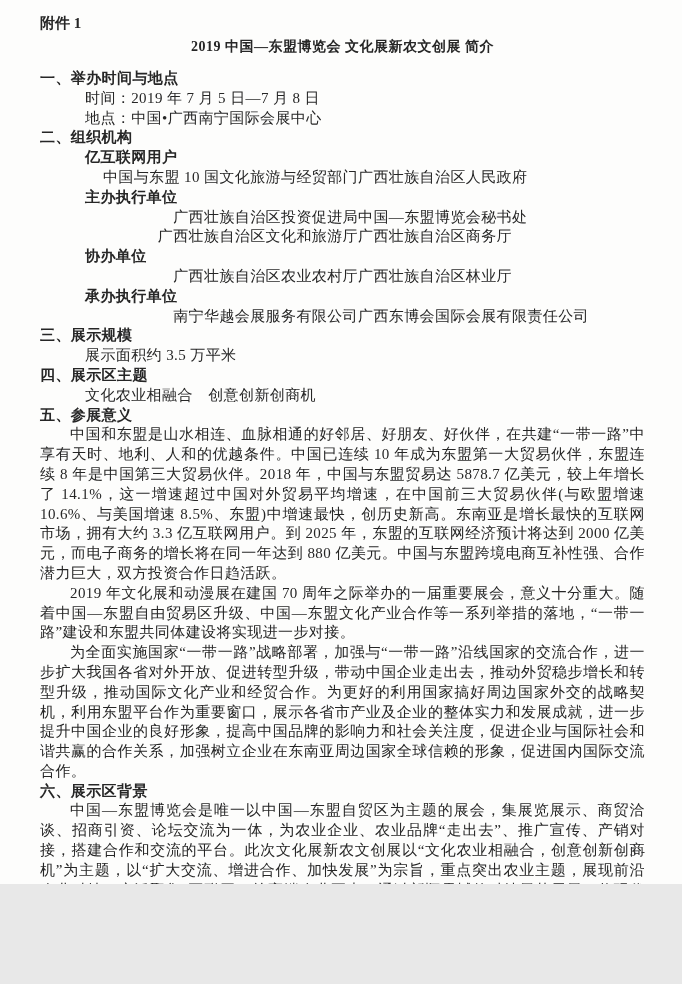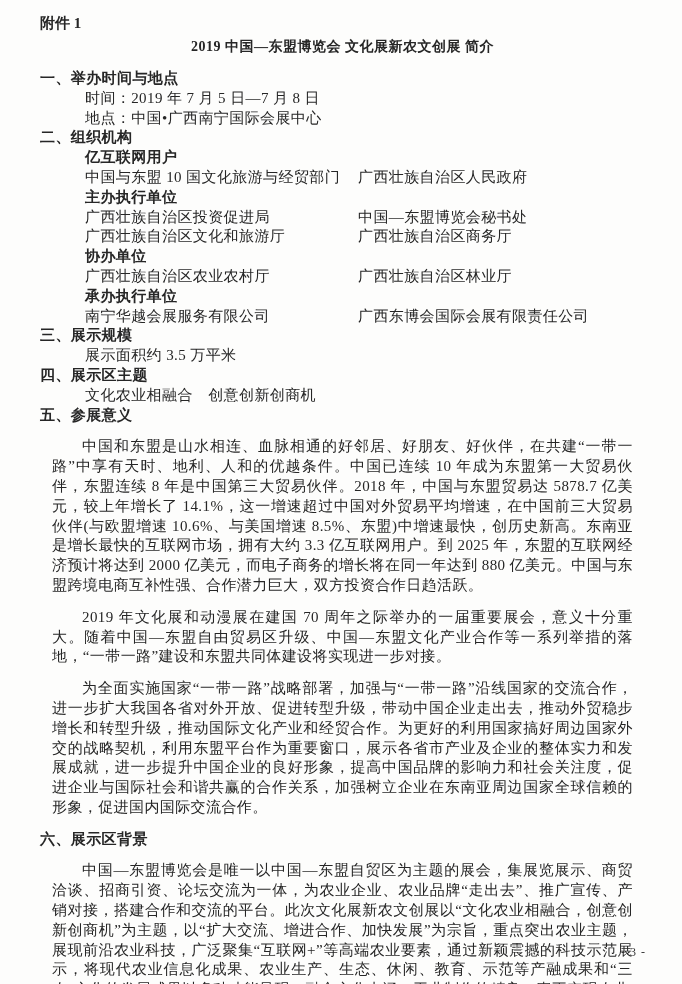--- a/index.html
+++ b/index.html
@@ -1,31 +1,31 @@
 <!DOCTYPE html>
 <html><head>
 <meta charset="utf-8">
 <style>
   html,body{margin:0;padding:0;background:#e8e8e8;}
   .page{
-    width:682px;height:984px;background:#fdfdfc;
+    width:682px;height:884px;background:#fdfdfc;
     font-family:"Liberation Serif","DejaVu Serif",serif;
     color:#262626;position:relative;box-sizing:border-box;
     padding:12px 37px 0 40px;margin:0 auto;overflow:hidden;
   }
   .attachment{font-size:15px;font-weight:bold;line-height:22px;}
   .doc-title{font-size:14px;font-weight:bold;text-align:center;margin:4px 0 13px 0;letter-spacing:.5px;}
   .content{font-size:15px;line-height:19.8px;letter-spacing:.4px;}
   .sec-heading{font-weight:bold;}
   .ind{padding-left:45px;}
   .org-label{font-weight:bold;padding-left:45px;}
   .org-row{display:flex;padding-left:45px;}
-  .org-left{min-width:273px;white-space:nowrap;}
+  .org-left{min-width:273px;white-space:nowrap;text-align:right;}
   .org-right{white-space:nowrap;}
-  .para{text-indent:2em;text-align:justify;margin:12px;}
+  .para{text-indent:2em;text-align:justify;margin:0;}
   .page-number{position:absolute;right:36px;bottom:24px;font-size:12px;letter-spacing:1px;color:#333;}
 </style>
 </head>
 <body>
 
 <div class="page">
 
   <div class="attachment">附件 1</div>
 
   <div class="doc-title">2019 中国—东盟博览会 文化展新农文创展 简介</div>

